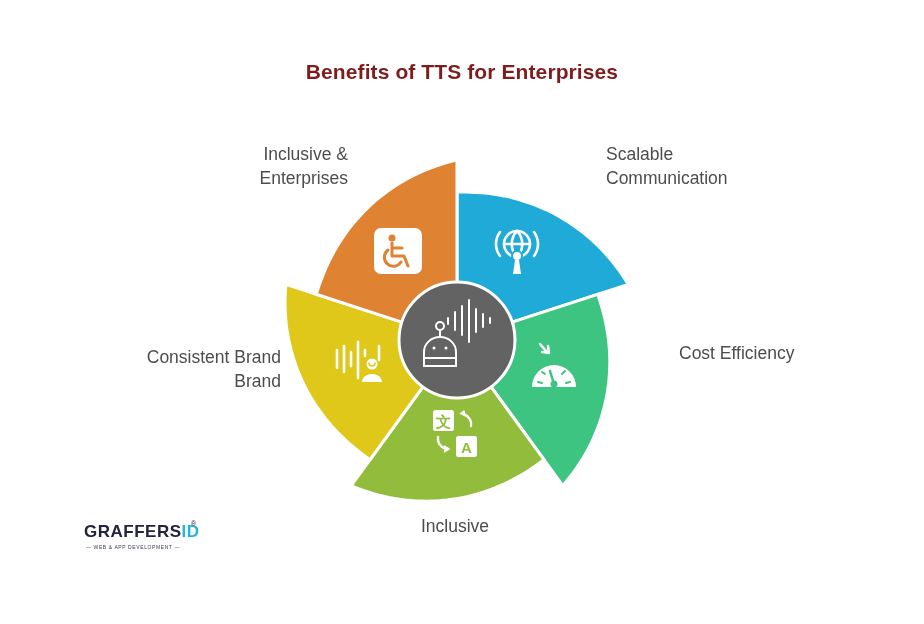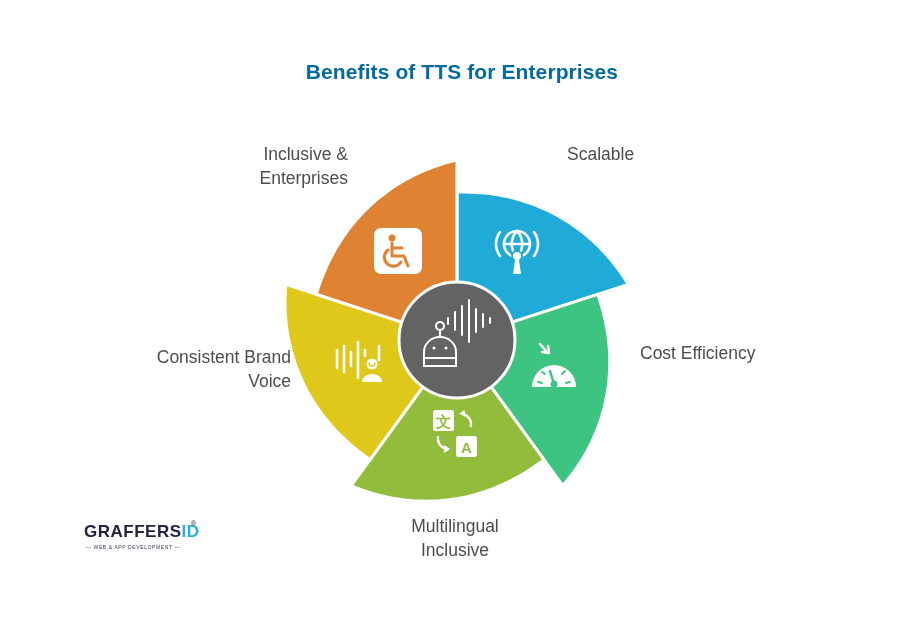--- a/index.html
+++ b/index.html
@@ -1,22 +1,22 @@
 <!DOCTYPE html>
 <html><head>
   <meta charset="utf-8">
   <style>
     html, body { margin: 0; padding: 0; background: #ffffff; }
     body { width: 924px; height: 624px; position: relative; overflow: hidden;
       font-family: "Liberation Sans", "DejaVu Sans", sans-serif; color: #4a4a4a; }
     .title { position: absolute; left: 0; top: 60px; width: 924px; text-align: center;
-      font-size: 21px; font-weight: bold; color: #0369a1; letter-spacing: 0.1px; }
+      font-size: 21px; font-weight: bold; color: #7f1d1d; letter-spacing: 0.1px; }
     .label { position: absolute; font-size: 17.5px; line-height: 24px; color: #4d4d4d; }
     .label span { display: block; }
-    .lbl-left { text-align: left; }
+    .lbl-left { text-align: left; margin-left: 39px; }
     .lbl-right { text-align: right; }
     .lbl-center { text-align: center; }
     svg.diagram { position: absolute; left: 0; top: 0; }
     .logo { position: absolute; left: 84px; top: 522px; width: 120px; height: 34px; }
     .logo .word { position: absolute; left: 0; top: 0; font-size: 17px; font-weight: bold;
       letter-spacing: 0.5px; color: #22233f; white-space: nowrap; }
     .logo .word .id { color: #27b3d8; }
     .logo .reg { position: absolute; left: 107px; top: -2px; font-size: 7px; color: #22233f; }
     .logo .tag { position: absolute; left: 2px; top: 22px; font-size: 5px; letter-spacing: 0.6px;
       color: #3a3a55; white-space: nowrap; }
@@ -104,31 +104,31 @@
     <line x1="365" y1="350" x2="365" y2="356"></line>
     <line x1="379" y1="346" x2="379" y2="360"></line>
     <circle cx="372" cy="364" r="5.5" fill="#ffffff" stroke="none"></circle>
     <path d="M362 382 A10 8 0 0 1 382 382 Z" fill="#ffffff" stroke="none"></path>
     <path d="M369 363 A3 3 0 0 0 375 363" stroke="#dfc81a" stroke-width="1.5"></path>
   </g>
 </svg>
 
 <div class="label lbl-left" style="left:567px; top:142px;">
   <span>Scalable</span>
+  <span>Communication</span>
 </div>
 <div class="label lbl-left" style="left:640px; top:341px;">
   <span>Cost Efficiency</span>
 </div>
 <div class="label lbl-center" style="left:385px; top:514px; width:140px;">
-  <span>Multilingual</span>
   <span>Inclusive</span>
 </div>
-<div class="label lbl-right" style="left:110px; top:345px; width:181px;">
+<div class="label lbl-right" style="left:100px; top:345px; width:181px;">
   <span>Consistent Brand</span>
-  <span>Voice</span>
+  <span>Brand</span>
 </div>
 <div class="label lbl-right" style="left:220px; top:142px; width:128px;">
   <span>Inclusive &amp;</span>
   <span>Enterprises</span>
 </div>
 
 <div class="logo">
   <div class="word"><span>GRAFFERS</span><span class="id">ID</span></div>
   <div class="reg">®</div>
   <div class="tag">— WEB &amp; APP DEVELOPMENT —</div>

